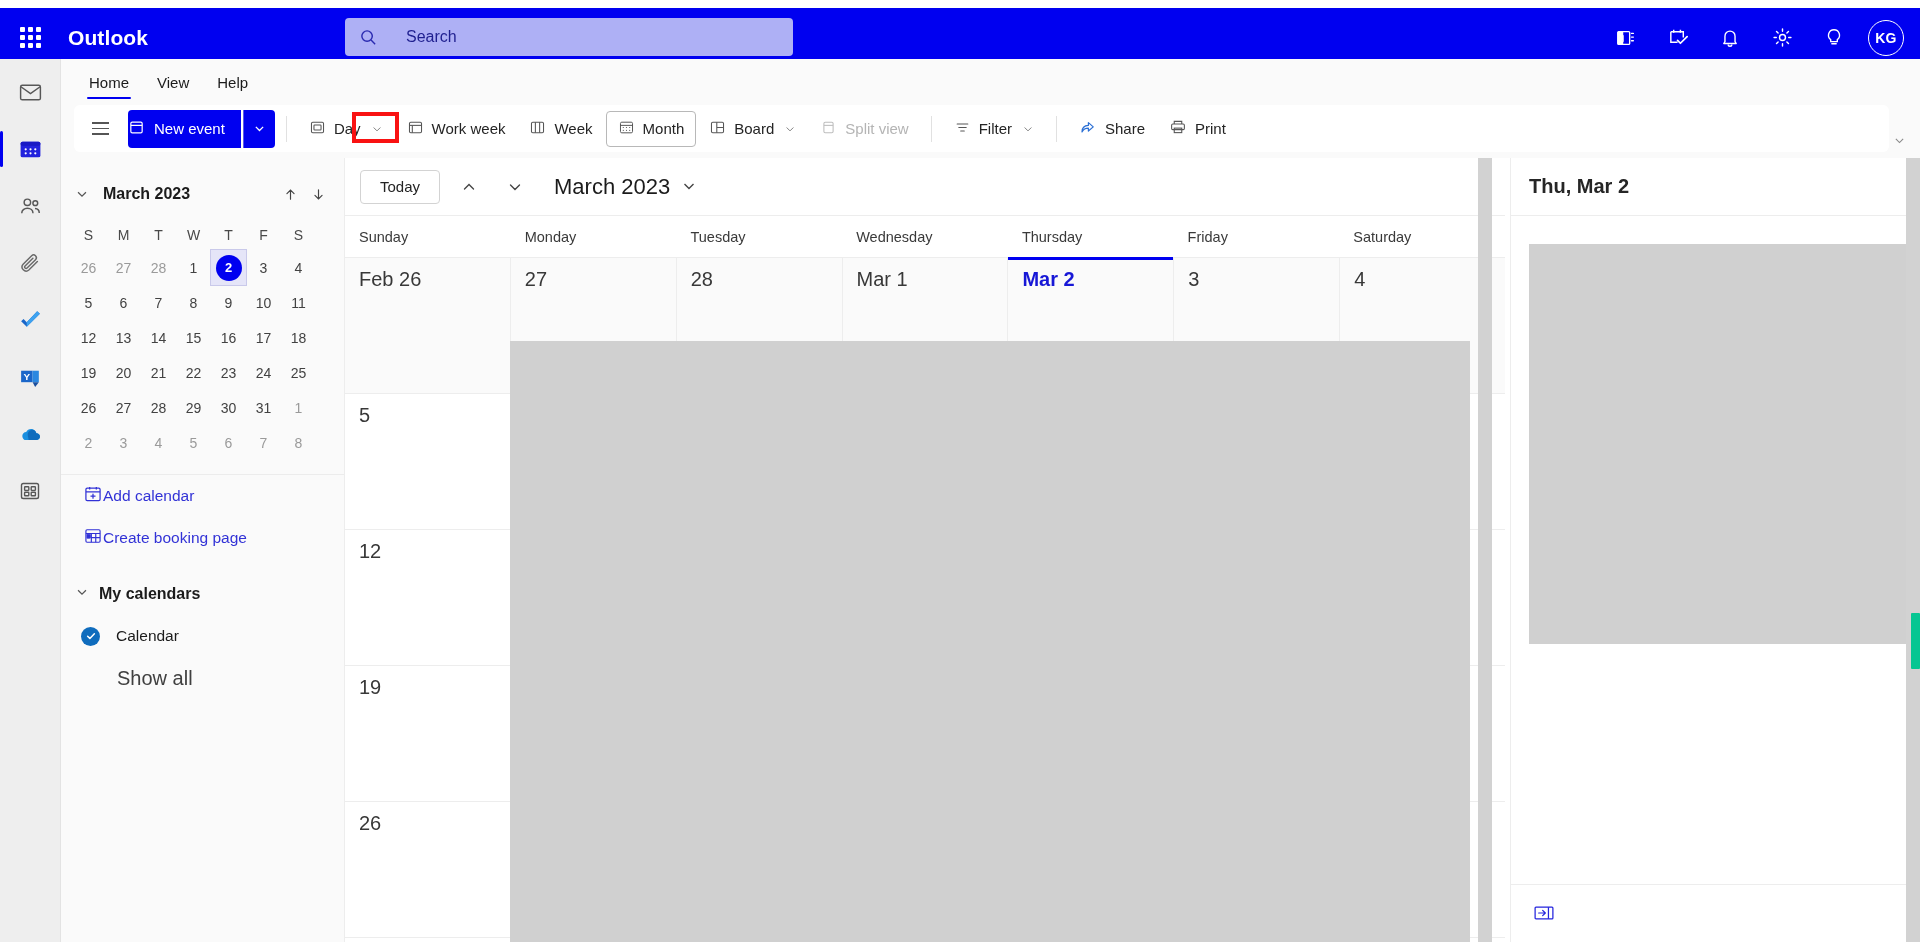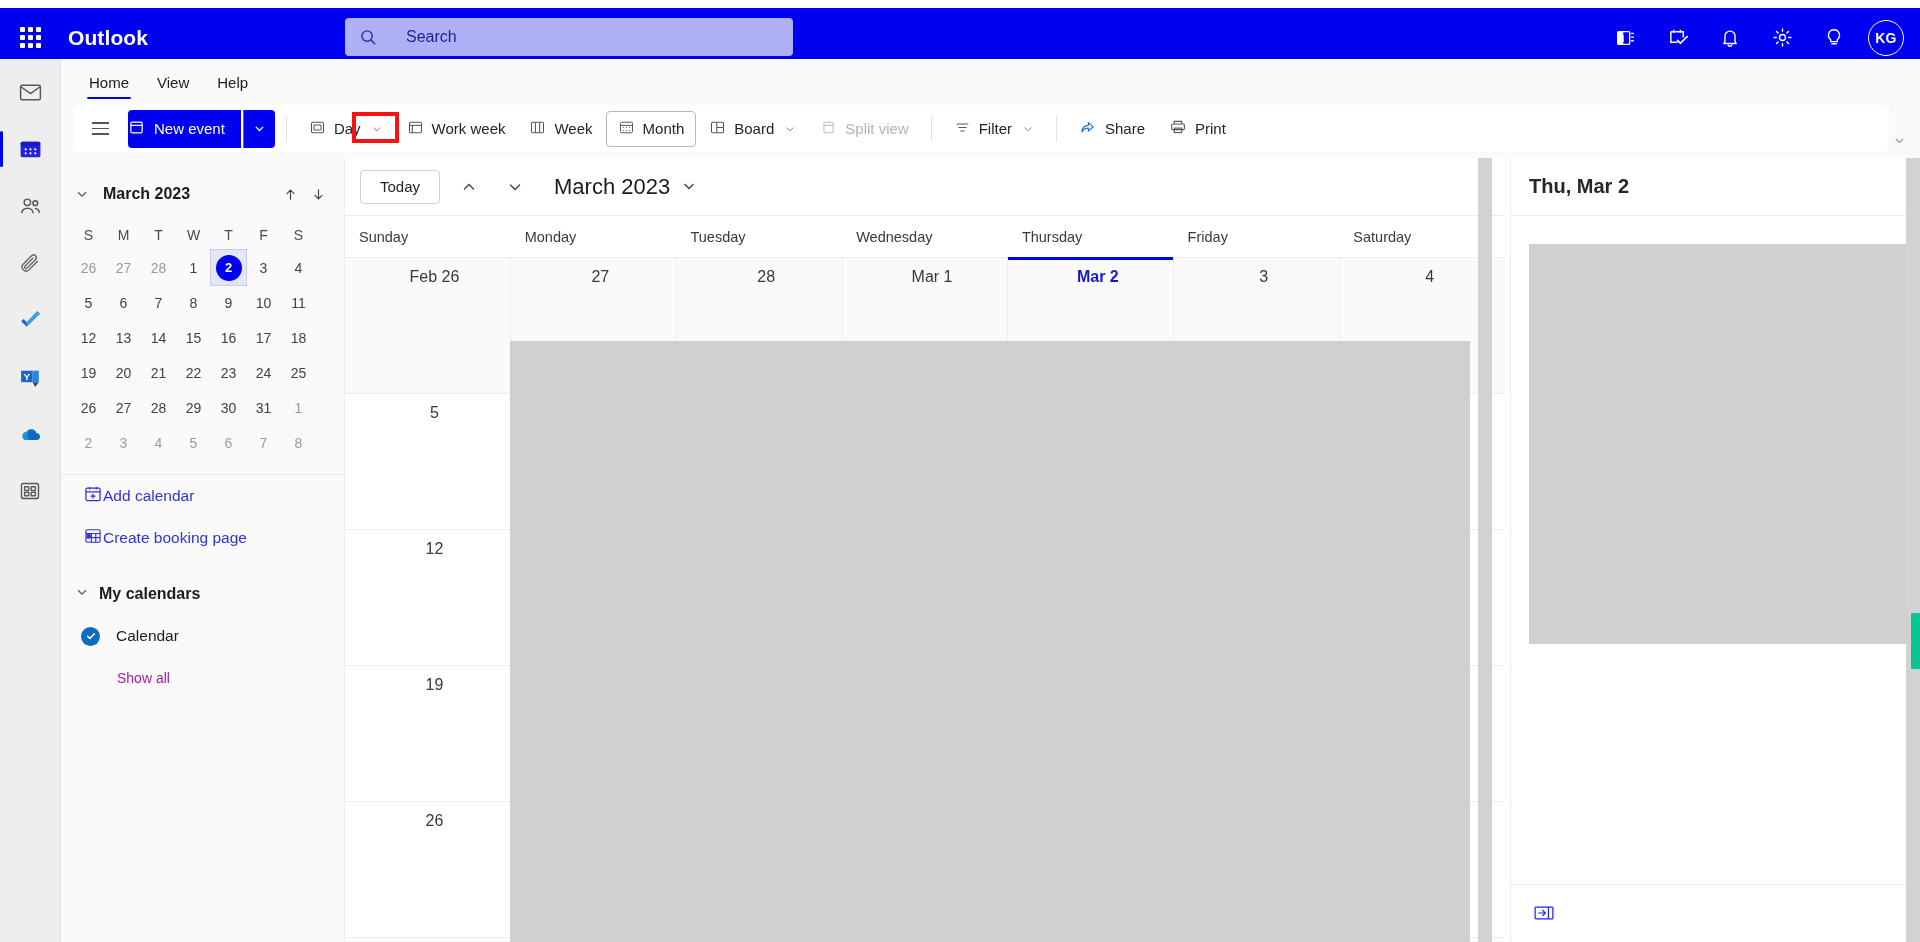--- a/index.html
+++ b/index.html
@@ -158,21 +158,21 @@
   }
   .sb-group-head .lbl { font-size: 16px; font-weight: 700; color: #1b1b1b; margin-left: 10px; }
   .cal-row { display: flex; align-items: center; height: 42px; padding-left: 20px; gap: 16px; cursor: pointer; }
   .cal-check {
     width: 19px; height: 19px; border-radius: 50%; background: #0f6cbd;
     display: flex; align-items: center; justify-content: center; flex-shrink: 0;
   }
   .cal-name { font-size: 15.5px; color: #1b1b1b; }
   .showall {
     height: 42px; display: flex; align-items: center; padding-left: 56px;
-    color: #a21caf; font-size: 14px; cursor: pointer;
+    color: #404040; font-size: 20px; cursor: pointer;
   }
 
   
   .calmain {
     position: absolute; left: 345px; top: 158px; width: 1160px; height: 784px; background: #fff;
   }
   .cal-toolbar {
     height: 58px; display: flex; align-items: center; padding-left: 15px; gap: 4px;
     border-bottom: 1px solid #ededed;
   }
@@ -190,21 +190,21 @@
     font-size: 22px; color: #1b1b1b; cursor: pointer; font-weight: 400;
   }
 
   .dow-header { height: 42px; display: flex; border-bottom: 1px solid #ededed; }
   .dow-header .c { flex: 1; display: flex; align-items: center; padding-left: 14px; font-size: 14.5px; color: #3a3a3a; }
 
   .weekrow { display: flex; height: 136px; border-bottom: 1px solid #ededed; }
   .weekrow:first-of-type { height: 136px; }
   .daycell {
     flex: 1; border-right: 1px solid #ededed; padding: 10px 0 0 14px;
-    font-size: 16px; color: #383838; position: relative; cursor: pointer; text-align: center;
+    font-size: 20px; color: #383838; position: relative; cursor: pointer;
   }
   .daycell:last-child { border-right: none; }
   .weekrow.first .daycell { background: #fafafa; }
   .daycell.today { background: #e5e5fb; color: #1717d6; font-weight: 700; }
   .daycell.today::before {
     content: ""; position: absolute; left: 0; right: 0; top: -1px; height: 3px; background: #0000f0;
   }
 
   
   .rightpanel {

